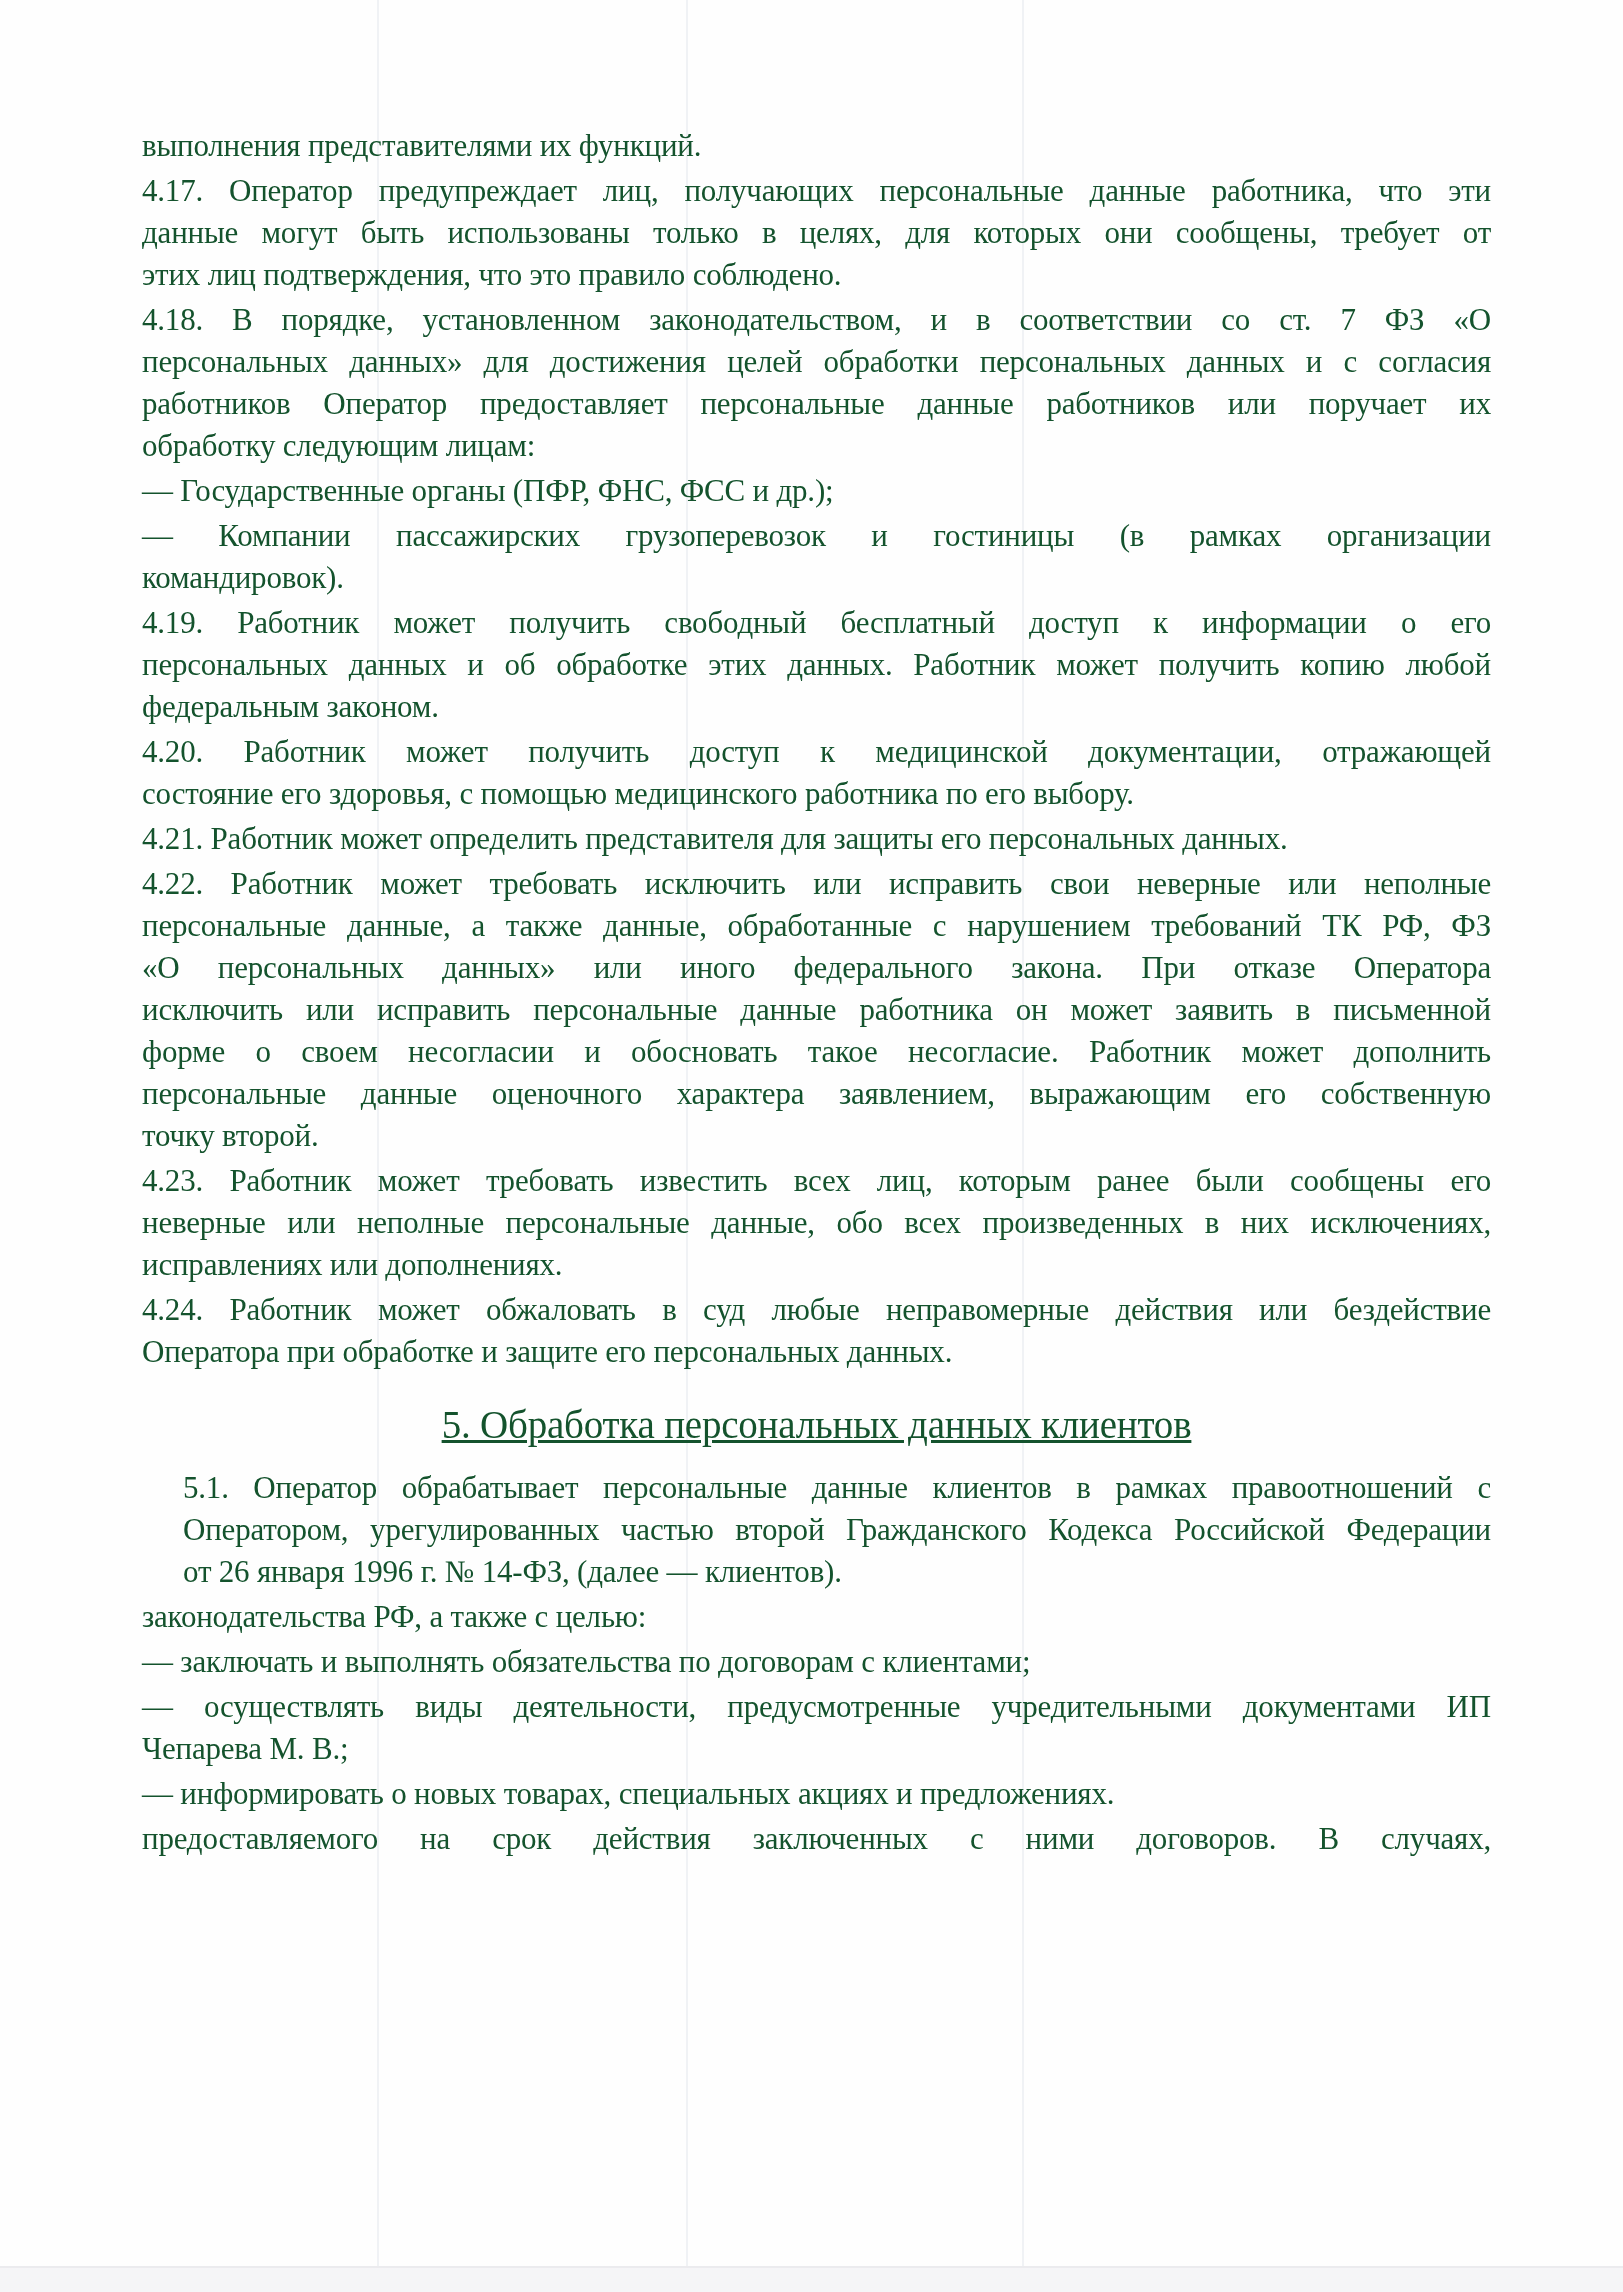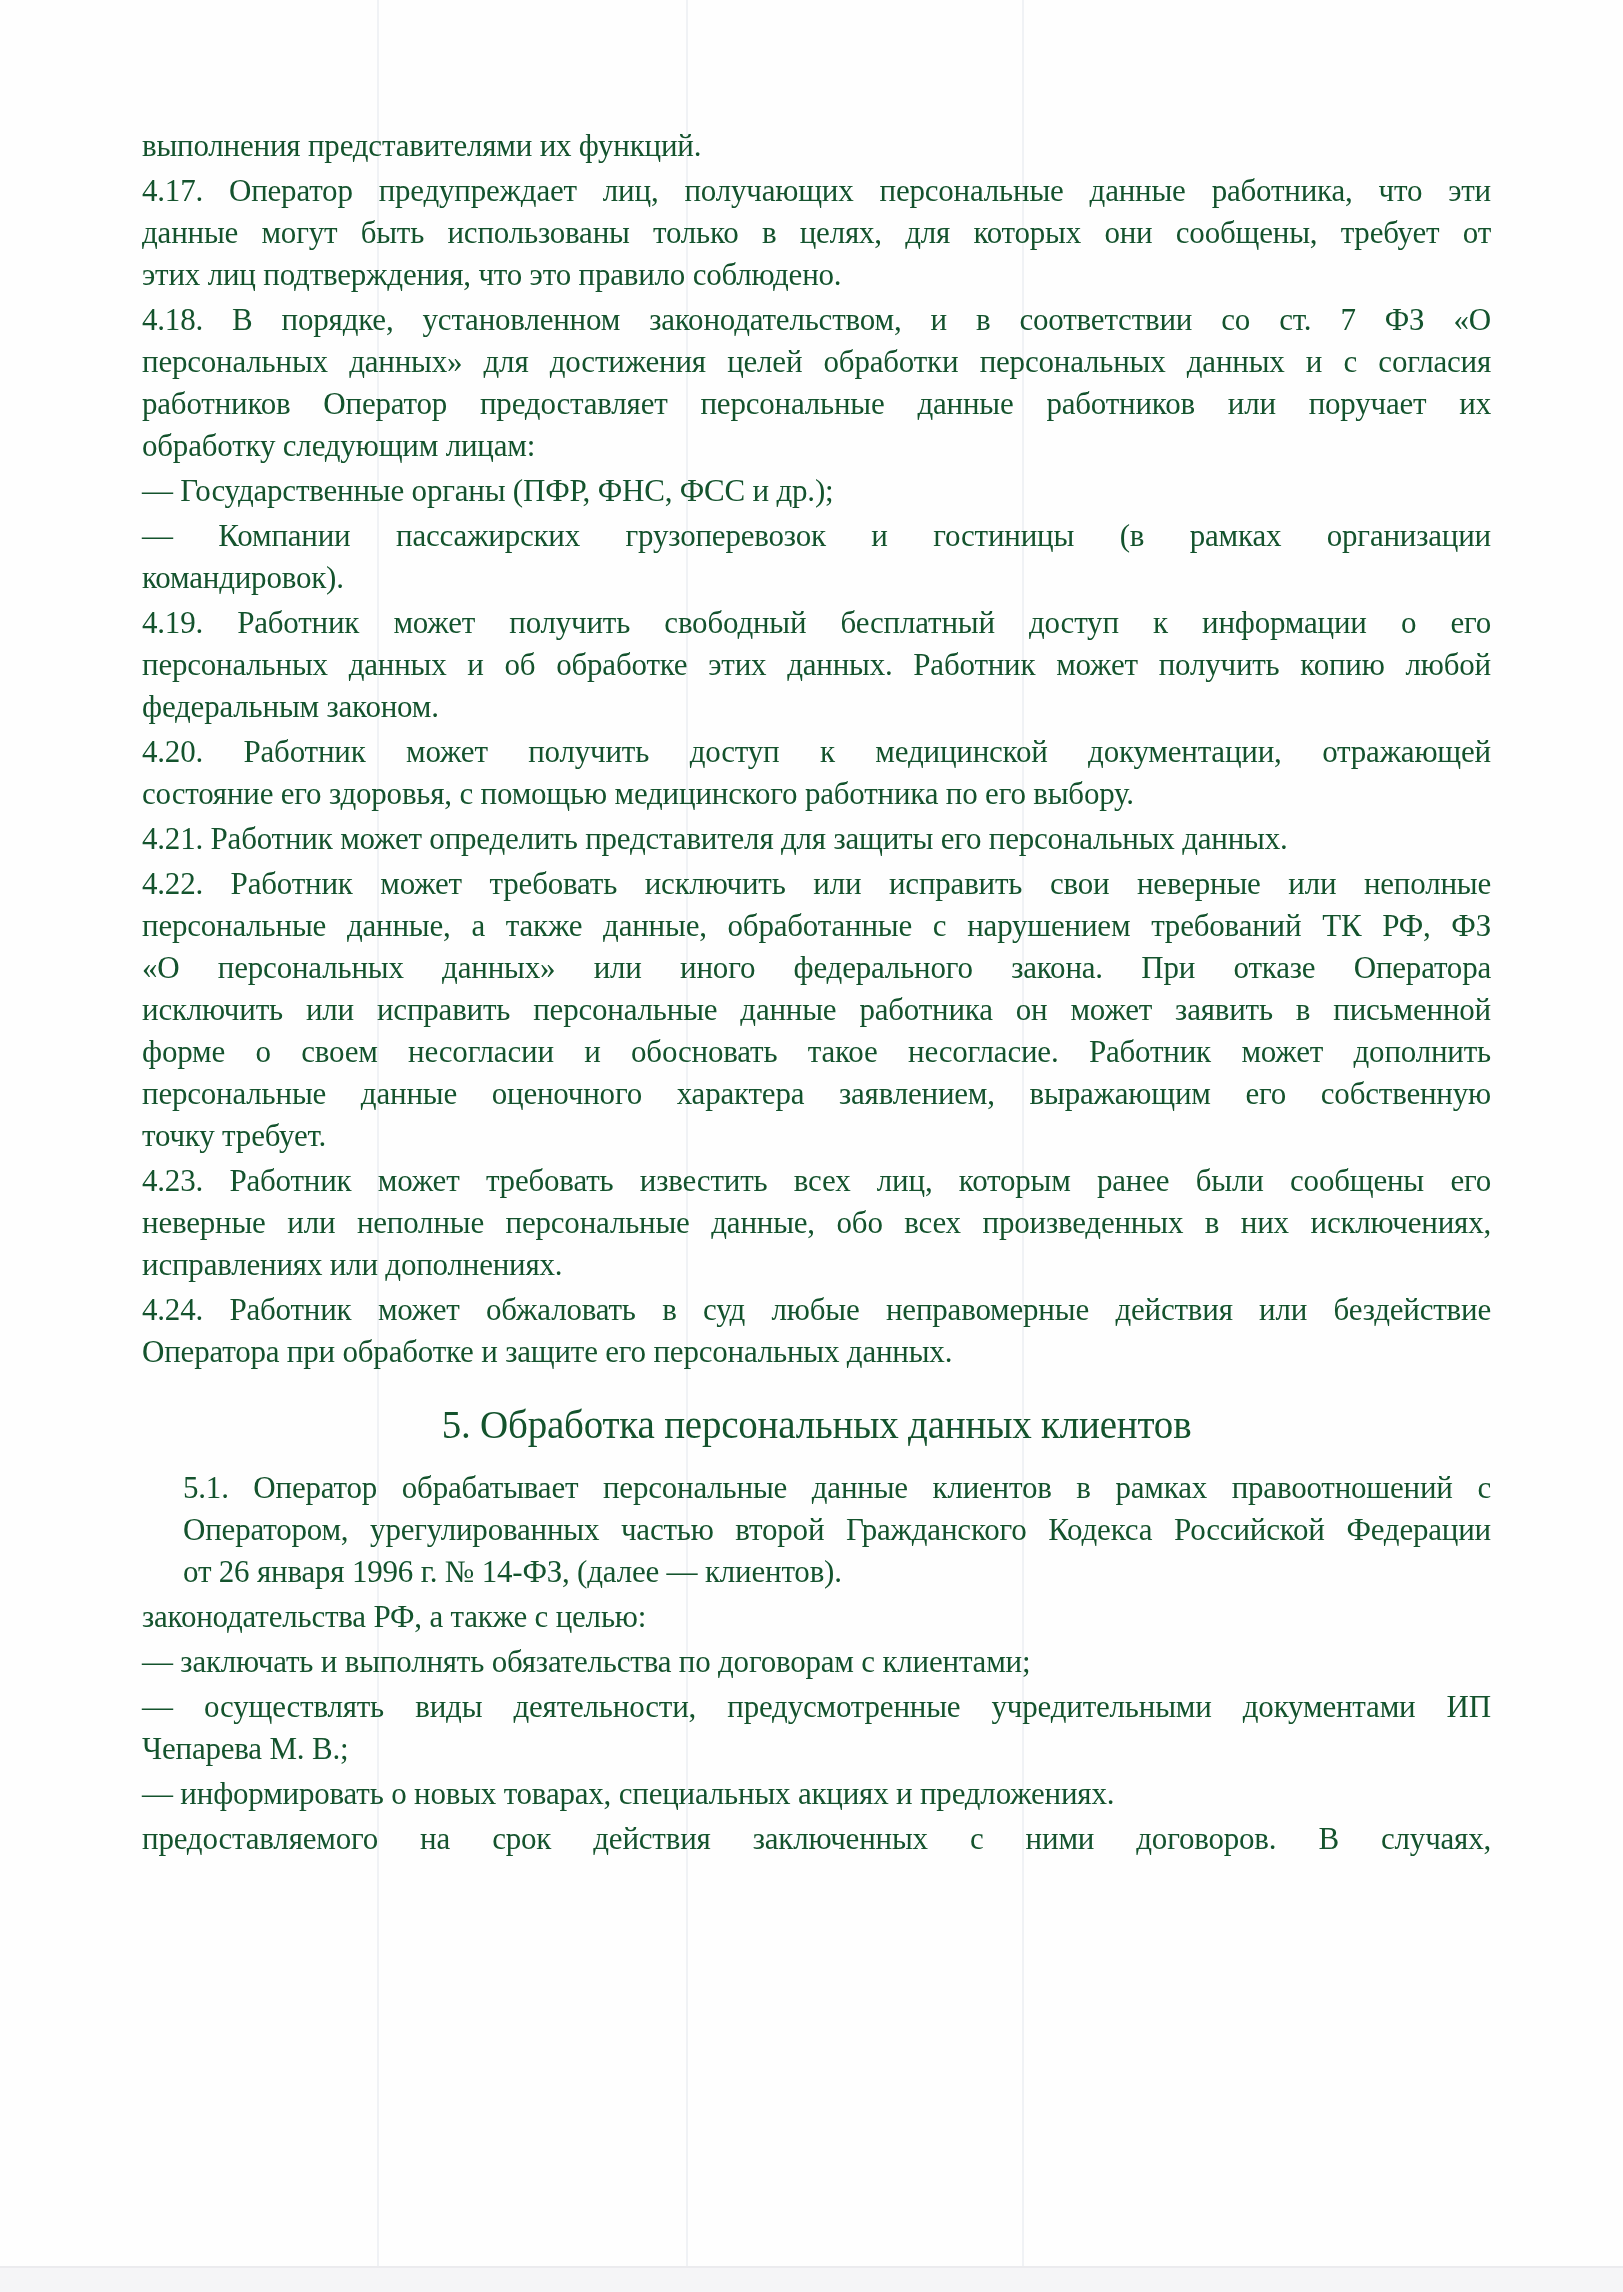--- a/index.html
+++ b/index.html
@@ -36,21 +36,21 @@
   .doc p { margin: 0; padding: 0; }
   .block + .block { margin-top: 3px; }
   .ln {
     display: block;
     white-space: nowrap;
     line-height: 42px;
     text-align: justify;
     text-align-last: justify;
   }
   .ln.last { text-align-last: left; }
-  .heading { text-align: center; }
+  .heading { text-align: center; text-decoration: underline; }
   .block + .heading { margin-top: 25.5px; }
   .heading + .block { margin-top: 17.6px; margin-left: 41px; }
   .heading .ln {
     font-size: 39px;
     line-height: 51px;
     text-align: center;
     text-align-last: center;
   }
 </style>
 </head>
@@ -94,21 +94,21 @@
       <p class="block paragraph">
         <span class="ln last">4.21. Работник может определить представителя для защиты его персональных данных.</span>
       </p>
       <p class="block paragraph">
         <span class="ln">4.22. Работник может требовать исключить или исправить свои неверные или неполные</span>
         <span class="ln">персональные данные, а также данные, обработанные с нарушением требований ТК РФ, ФЗ</span>
         <span class="ln">«О персональных данных» или иного федерального закона. При отказе Оператора</span>
         <span class="ln">исключить или исправить персональные данные работника он может заявить в письменной</span>
         <span class="ln">форме о своем несогласии и обосновать такое несогласие. Работник может дополнить</span>
         <span class="ln">персональные данные оценочного характера заявлением, выражающим его собственную</span>
-        <span class="ln last">точку требует.</span>
+        <span class="ln last">точку второй.</span>
       </p>
       <p class="block paragraph">
         <span class="ln">4.23. Работник может требовать известить всех лиц, которым ранее были сообщены его</span>
         <span class="ln">неверные или неполные персональные данные, обо всех произведенных в них исключениях,</span>
         <span class="ln last">исправлениях или дополнениях.</span>
       </p>
       <p class="block paragraph">
         <span class="ln">4.24. Работник может обжаловать в суд любые неправомерные действия или бездействие</span>
         <span class="ln last">Оператора при обработке и защите его персональных данных.</span>
       </p>

